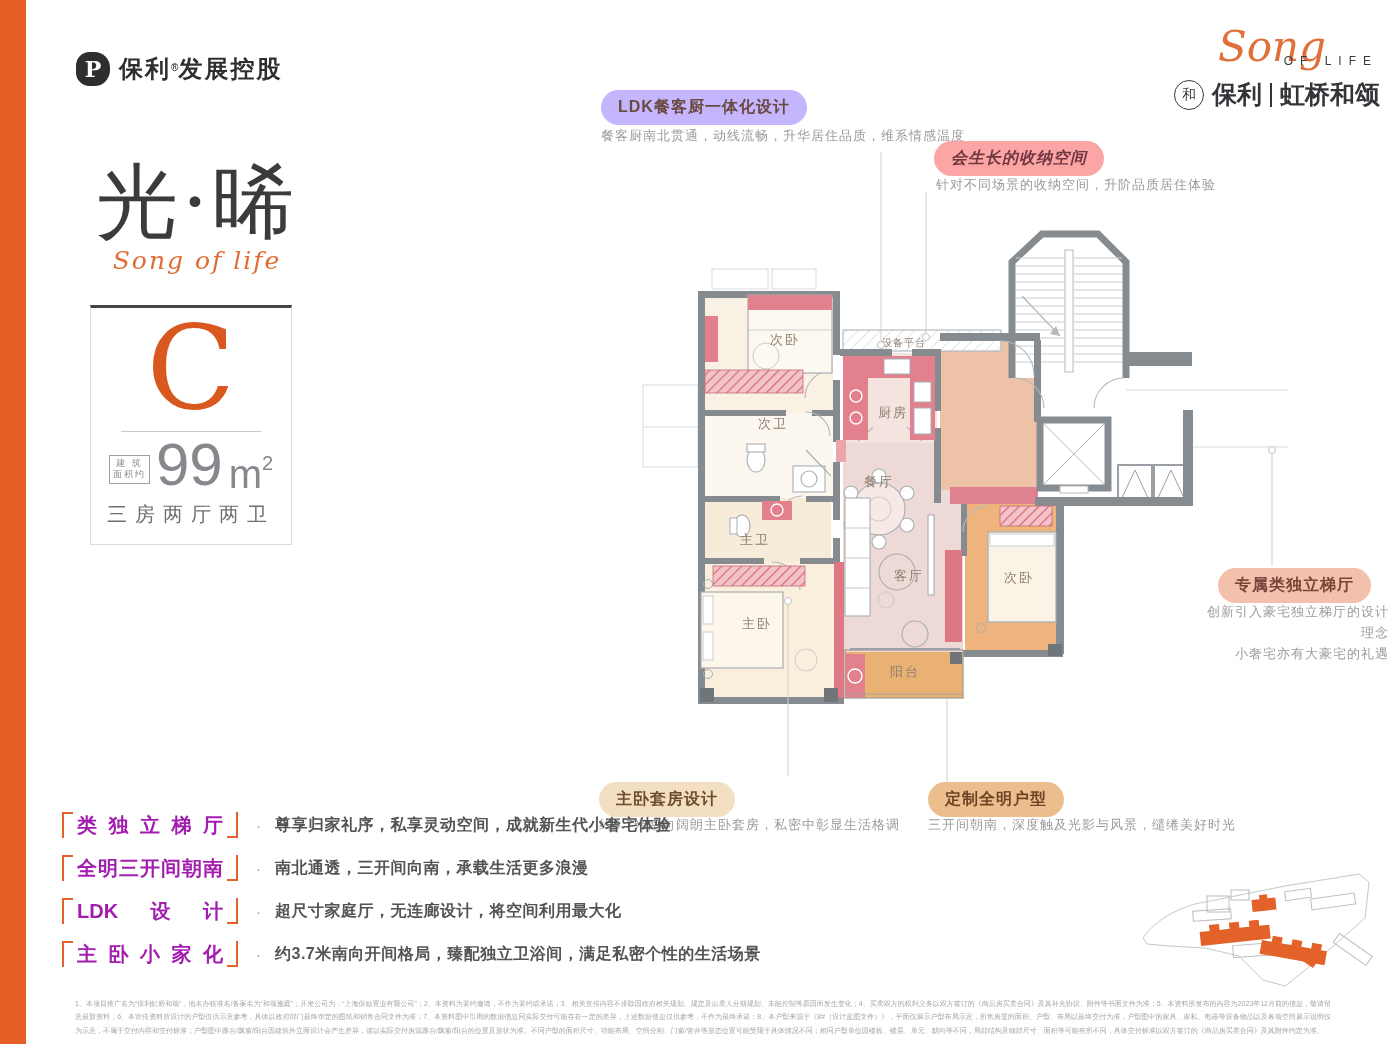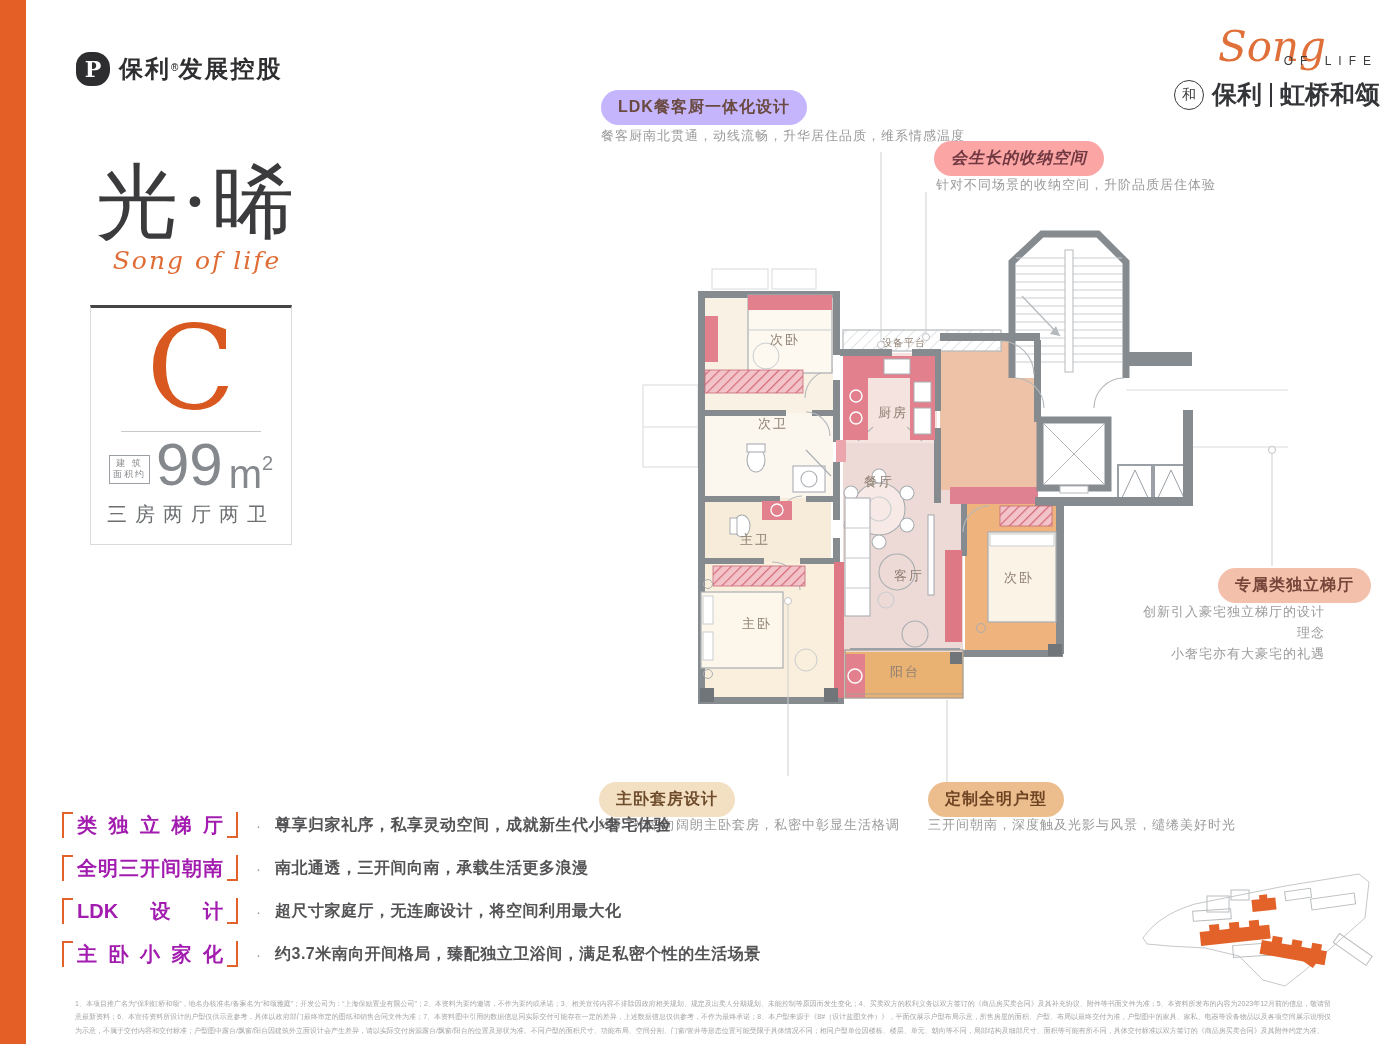--- a/index.html
+++ b/index.html
@@ -46,21 +46,21 @@
   #cbox .rooms{font-size:20px;color:#6d7072;letter-spacing:8px;margin-top:9px;}
   
   .pill{position:absolute;border-radius:20px;padding:7px 17px;font-size:16px;font-weight:700;
      letter-spacing:1px;white-space:nowrap;}
   .pdesc{position:absolute;font-size:13px;color:#9b9b9b;letter-spacing:1px;white-space:nowrap;}
   #pill-ldk{left:601px;top:90px;background:#c4b5fd;color:#6a4a40;}
   #desc-ldk{left:601px;top:127px;}
   #pill-storage{left:934px;top:141px;background:#fca5a5;color:#6f3740;font-style:italic;}
   #desc-storage{left:936px;top:176px;}
   #pill-lobby{left:1218px;top:568px;background:#f3c0ab;color:#77453a;}
-  #desc-lobby{left:1135px;top:602px;width:190px;text-align:right;white-space:normal;line-height:1.6;}
+  #desc-lobby{left:1199px;top:602px;width:190px;text-align:right;white-space:normal;line-height:1.6;}
   #pill-suite{left:599px;top:782px;background:#f3dfc1;color:#6f4c2c;}
   #desc-suite{left:599px;top:816px;}
   #pill-bright{left:928px;top:782px;background:#ecbe8e;color:#6f4424;}
   #desc-bright{left:928px;top:816px;}
   
   .feat{position:absolute;left:62px;display:flex;align-items:center;height:30px;}
   .feat .bl{width:9px;height:24px;border-left:2.5px solid #e2622a;border-top:2.5px solid #e2622a;margin-right:4px;}
   .feat .br{width:9px;height:24px;border-right:2.5px solid #e2622a;border-bottom:2.5px solid #e2622a;margin-left:4px;}
   .feat .t{display:inline-block;width:146px;text-align:justify;text-align-last:justify;
      font-size:20px;font-weight:700;color:#a21caf;}

